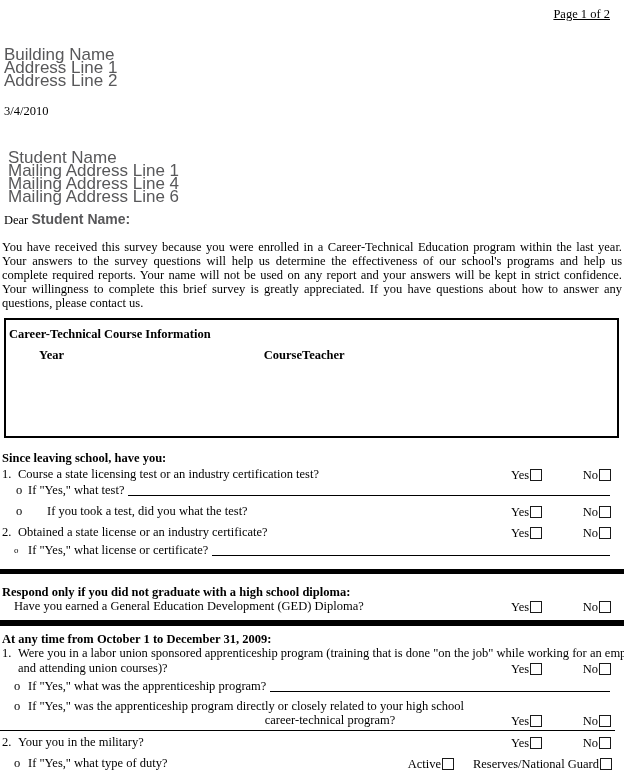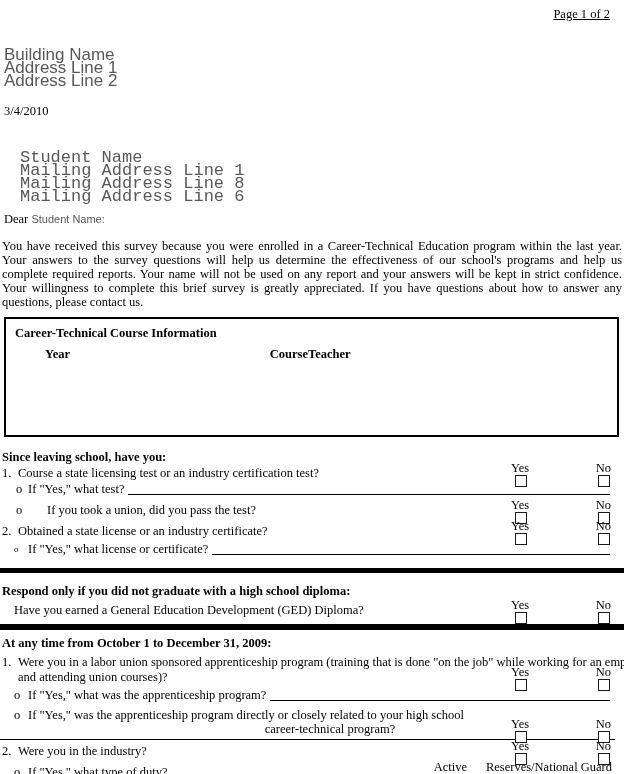--- a/index.html
+++ b/index.html
@@ -10,31 +10,31 @@
     font-size:12.5px; line-height:14px;
   }
   .hdr { text-align:right; padding:7px 14px 0 0;text-decoration:underline; }
 
   .sans {
     font-family:"Liberation Sans", sans-serif;
     font-size:17px; line-height:13px; color:#58585a;
   }
   .sender    { margin:27px 0 0 4px; }
   .date-line { margin:17px 0 0 4px; }
-  .recipient { margin:33px 0 0 20px;font-family:Liberation Mono, monospace; }
+  .recipient { margin:33px 0 0 8px; }
   .salutation { margin:9px 0 0 4px; }
   .merge-inline {
     font-family:"Liberation Sans", sans-serif;
-    font-size:11px; color:#58585a;
+    font-size:14px; color:#58585a;font-weight:bold;
   }
   .intro { margin:13px 2px 0 2px; text-align:justify; }
 
   .course-box {
     margin:8px 5px 0 4px; height:109px;
-    border:2px solid #000; padding:7px 0 0 9px;
+    border:2px solid #000; padding:7px 0 0 3px;
   }
   .course-title { font-weight:bold; }
   .course-cols { display:flex; margin-top:7px; font-weight:bold;text-align:right; }
   .col-year { width:55px; }
   .col-course { width:238px; }
 
   .shead { font-weight:bold; margin-left:2px; white-space:nowrap; }
   .row { position:relative; height:15px; margin-left:2px; white-space:nowrap; }
   .row-flex { display:flex; align-items:flex-end; }
   .num { display:inline-block; width:16px; }
@@ -45,59 +45,59 @@
   .bullet-tab { display:inline-block; width:31px; }
   .sup-o { display:inline-block; width:14px; font-size:9px; vertical-align:4px; }
   .cont2 { margin-left:36px;text-align:center; }
 
   .fill { flex:1; border-bottom:1px solid #000; margin:0 14px 1px 4px; height:11px; }
 
   .yn {
     position:absolute; top:0; right:13px; width:100px; height:15px;
     display:flex; justify-content:space-between; align-items:center;
   }
-  .yn-item { display:flex; align-items:center;flex-direction:column; }
+  .yn-item { display:flex; align-items:center; }
   .cb {
     width:12px; height:12px; box-sizing:border-box;
     border:1px solid #1a1a1a; background:#fff;
     display:inline-block; margin-left:1px;
   }
   .duty {
     position:absolute; top:0; right:12px; height:15px;
     display:flex; align-items:center;
   }
   .duty-gap { width:19px; }
 
   .bar5 { height:5px; background:#000; margin-top:12px; }
   .bar6 { height:6px; background:#000; margin-top:6px; }
   .thin { height:1px; background:#000; margin:3px 9px 0 0; }
 
   .mt13 { margin-top:13px; } .mt11 { margin-top:11px; }
-  .mt7 { margin-top:7px; } .mt6 { margin-top:6px; } .mt5 { margin-top:5px; }
+  .mt7 { margin-top:7px; } .mt6 { margin-top:6px; } .mt5 { }
   .mt4 { margin-top:4px; } .mt3 { margin-top:3px; } .mt2 { margin-top:2px; }
 </style>
 </head>
 <body>
 
 <div class="page">
 
   <div class="hdr">Page 1 of 2</div>
 
   <div class="sender sans">
     <div>Building Name</div>
     <div>Address Line 1</div>
     <div>Address Line 2</div>
   </div>
 
   <div class="date-line">3/4/2010</div>
 
   <div class="recipient sans">
     <div>Student Name</div>
     <div>Mailing Address Line 1</div>
-    <div>Mailing Address Line 8</div>
+    <div>Mailing Address Line 4</div>
     <div>Mailing Address Line 6</div>
   </div>
 
   <div class="salutation">
     <span>Dear</span>
     <span class="merge-inline">Student Name:</span>
   </div>
 
   <div class="intro">You have received this survey because you were enrolled in a Career-Technical Education program within the last year.  Your answers to the survey questions will help us determine the effectiveness of our school's programs and help us complete required reports.  Your name will not be used on any report and your answers will be kept in strict confidence.  Your willingness to complete this brief survey is greatly appreciated.  If you have questions about how to answer any questions, please contact us.</div>
 
@@ -127,21 +127,21 @@
     </span>
   </div>
 
   <div class="row row-flex sub1">
     <span class="bullet">o</span>
       <span>If "Yes," what test?</span>
     <span class="fill"></span>
   </div>
 
   <div class="row sub1 mt7">
-    <span class="bullet-tab">o</span><span>If you took a union, did you pass the test?</span>
+    <span class="bullet-tab">o</span><span>If you took a test, did you what the test?</span>
     <span class="yn">
       <span class="yn-item">
           <span>Yes</span>
           <span class="cb"></span>
         </span>
       <span class="yn-item">
           <span>No</span>
           <span class="cb"></span>
         </span>
     </span>
@@ -225,21 +225,21 @@
       <span class="yn-item">
           <span>No</span>
           <span class="cb"></span>
         </span>
     </span>
   </div>
 
   <div class="thin"></div>
 
   <div class="row mt4">
-    <span class="num">2.</span><span>Were you in the industry?</span>
+    <span class="num">2.</span><span>Your you in the military?</span>
     <span class="yn">
       <span class="yn-item">
           <span>Yes</span>
           <span class="cb"></span>
         </span>
       <span class="yn-item">
           <span>No</span>
           <span class="cb"></span>
         </span>
     </span>

